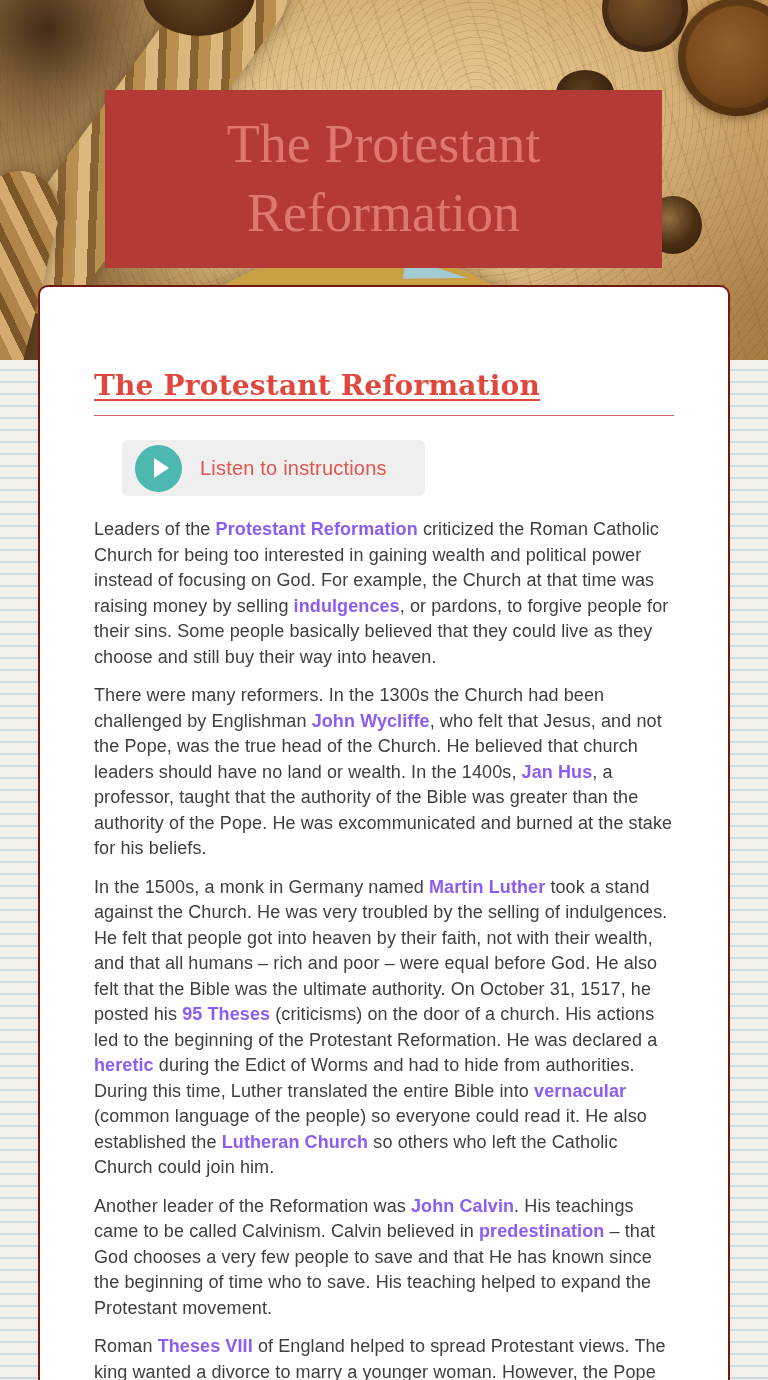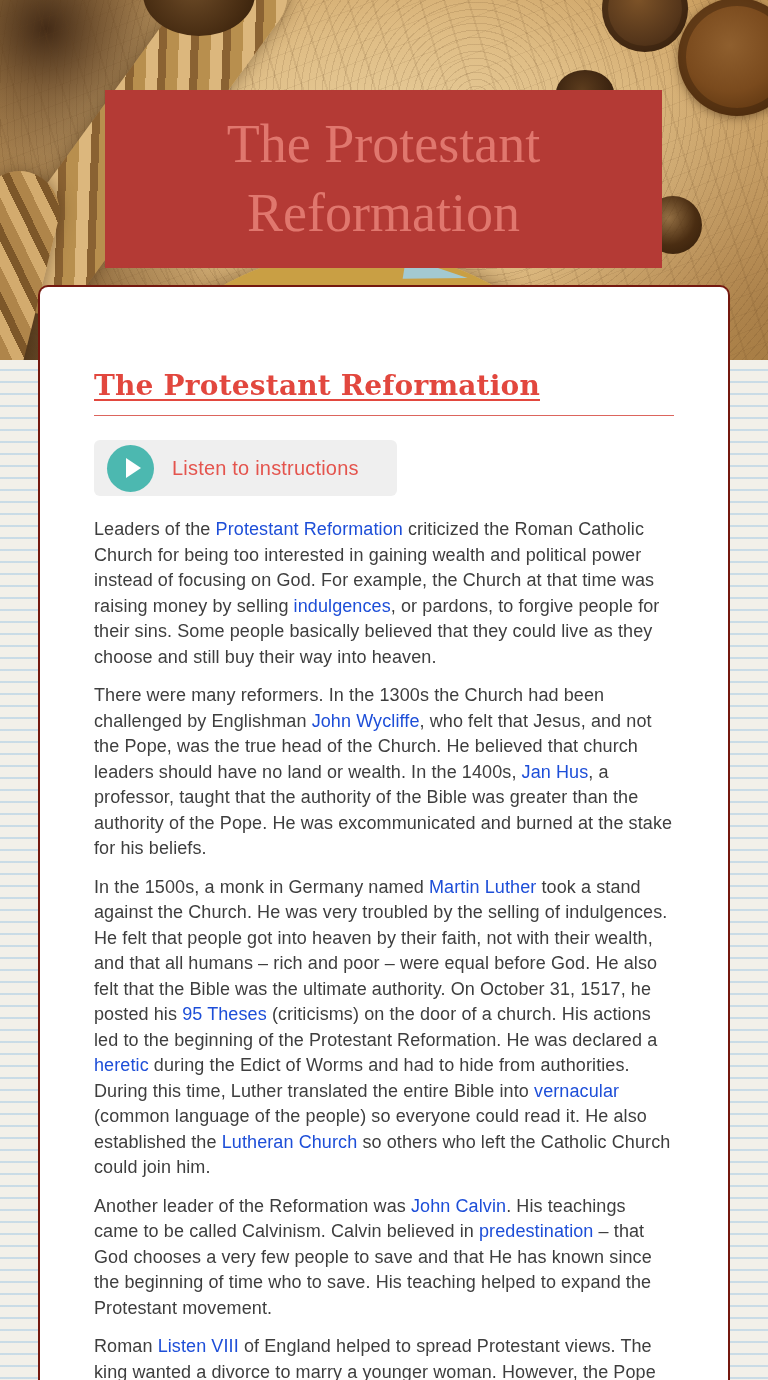--- a/index.html
+++ b/index.html
@@ -100,40 +100,40 @@
     font-size:28px; color:#e2473e; letter-spacing:0.2px;
     text-decoration:underline; text-decoration-thickness:2px; text-underline-offset:4px;
   }
   .card-rule {
     border:none; border-top:1px solid rgba(214,74,65,0.85);
     margin:13px 0 24px 0;
   }
   .listen-button {
     display:inline-flex; align-items:center; gap:18px;
     height:56px; padding:0 38px 0 13px; margin-bottom:21px;
-    background:#efefef; border:none; border-radius:6px; cursor:pointer;
+    background:#efefef; border:none; border-radius:6px; cursor:pointer;margin-left:28px;
   }
   .play-circle {
     width:47px; height:47px; border-radius:50%; background:#4cb8b0;
     display:flex; align-items:center; justify-content:center; flex:0 0 auto;
   }
   .play-triangle {
     width:0; height:0; margin-left:5px;
     border-left:15px solid #ffffff;
     border-top:10px solid rgba(0,0,0,0);
     border-bottom:10px solid rgba(0,0,0,0);
   }
   .listen-label { font-size:20px; color:#e4544d; letter-spacing:0.2px; }
 
   .body-copy p {
     font-size:18px; line-height:25.5px; letter-spacing:0.1px;
     color:#3e3e3e; margin-bottom:13px;
   }
   .body-copy p:last-child { margin-bottom:0; }
-  .term-link { color:#1d4ed8; font-weight:400; text-decoration:none; cursor:pointer;margin-top:27px; }
+  .term-link { color:#8b5cf6; font-weight:700; text-decoration:none; cursor:pointer;margin-top:27px; }
 </style>
 </head>
 <body>
 
 <div class="page">
 
   <div class="header-photo">
     <div class="map-texture"></div>
     <div class="rope-strand-a"></div>
     <div class="rope-strand-b"></div>
@@ -159,17 +159,17 @@
         <span class="play-triangle"></span>
       </span>
       <span class="listen-label">Listen to instructions</span>
     </button>
 
     <div class="body-copy">
       <p><span>Leaders of the </span><a class="term-link" href="#">Protestant Reformation</a><span> criticized the Roman Catholic Church for being too interested in gaining wealth and political power instead of focusing on God. For example, the Church at that time was raising money by selling </span><a class="term-link" href="#">indulgences</a><span>, or pardons, to forgive people for their sins. Some people basically believed that they could live as they choose and still buy their way into heaven.</span></p>
       <p><span>There were many reformers. In the 1300s the Church had been challenged by Englishman </span><a class="term-link" href="#">John Wycliffe</a><span>, who felt that Jesus, and not the Pope, was the true head of the Church. He believed that church leaders should have no land or wealth. In the 1400s, </span><a class="term-link" href="#">Jan Hus</a><span>, a professor, taught that the authority of the Bible was greater than the authority of the Pope. He was excommunicated and burned at the stake for his beliefs.</span></p>
       <p><span>In the 1500s, a monk in Germany named </span><a class="term-link" href="#">Martin Luther</a><span> took a stand against the Church. He was very troubled by the selling of indulgences. He felt that people got into heaven by their faith, not with their wealth, and that all humans – rich and poor – were equal before God. He also felt that the Bible was the ultimate authority. On October 31, 1517, he posted his </span><a class="term-link" href="#">95 Theses</a><span> (criticisms) on the door of a church. His actions led to the beginning of the Protestant Reformation. He was declared a </span><a class="term-link" href="#">heretic</a><span> during the Edict of Worms and had to hide from authorities. During this time, Luther translated the entire Bible into </span><a class="term-link" href="#">vernacular</a><span> (common language of the people) so everyone could read it. He also established the </span><a class="term-link" href="#">Lutheran Church</a><span> so others who left the Catholic Church could join him.</span></p>
       <p><span>Another leader of the Reformation was </span><a class="term-link" href="#">John Calvin</a><span>. His teachings came to be called Calvinism. Calvin believed in </span><a class="term-link" href="#">predestination</a><span> – that God chooses a very few people to save and that He has known since the beginning of time who to save. His teaching helped to expand the Protestant movement.</span></p>
-      <p><span>Roman </span><a class="term-link" href="#">Listen VIII</a><span> of England helped to spread Protestant views. The king wanted a divorce to marry a younger woman. However, the Pope would not allow it. Henry broke ties with the Catholic Church and</span></p>
+      <p><span>Roman </span><a class="term-link" href="#">Theses VIII</a><span> of England helped to spread Protestant views. The king wanted a divorce to marry a younger woman. However, the Pope would not allow it. Henry broke ties with the Catholic Church and</span></p>
     </div>
   </div>
 
 </div>
 
 </body></html>

